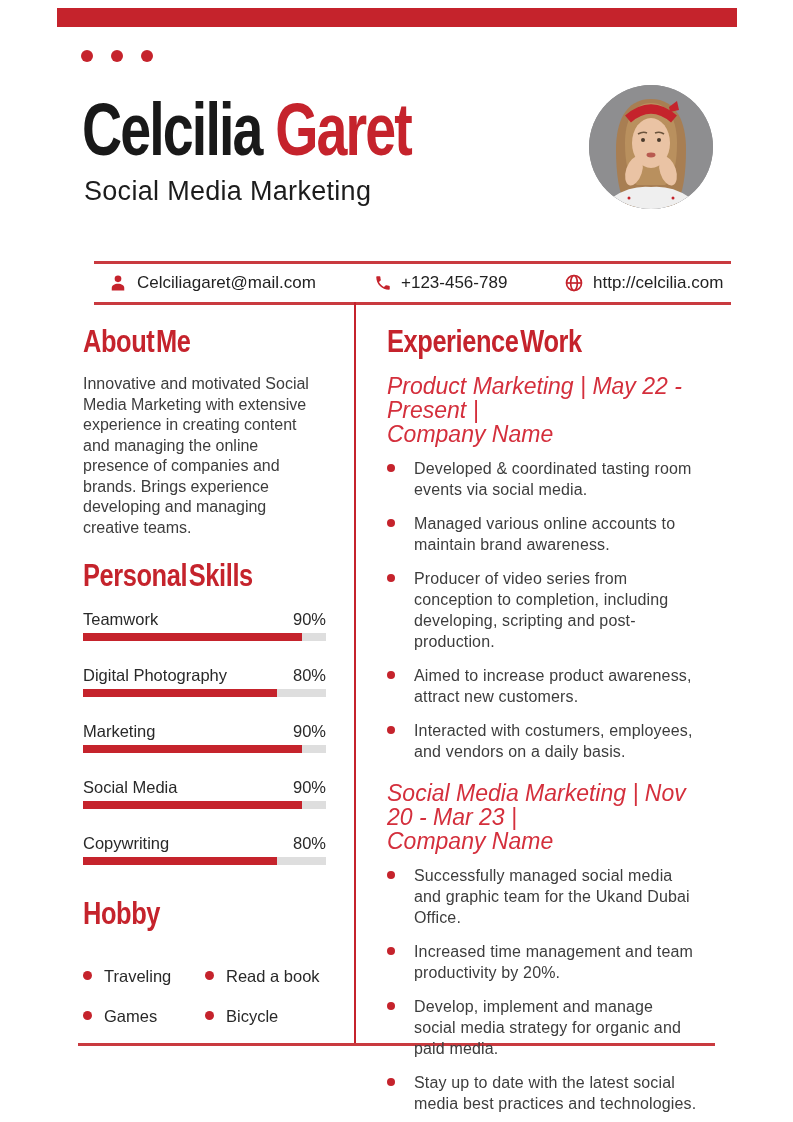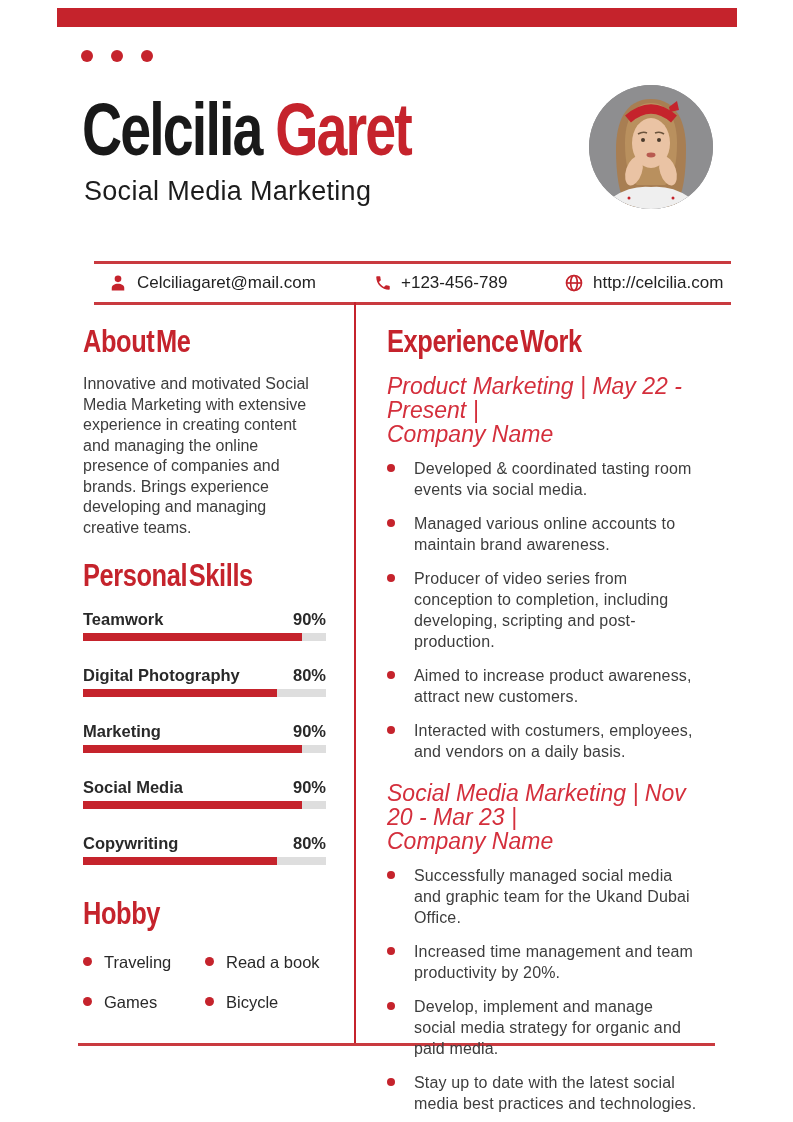--- a/index.html
+++ b/index.html
@@ -32,26 +32,26 @@
   .h2{margin:0;font-size:31px;line-height:1;font-weight:bold;color:#c5232c;
       letter-spacing:-.5px;word-spacing:-6px;white-space:nowrap;
       transform:scaleX(.82);transform-origin:left center;}
 
   .about{position:absolute;left:83px;top:326px;width:240px;}
   .about-text{margin:17px 0 0;font-size:16px;line-height:20.5px;color:#3d3d3d;}
 
   .skills{position:absolute;left:83px;top:560px;width:243px;}
   .skill-list{margin-top:18px;}
   .skill-row{margin-bottom:24px;}
-  .skill-head{display:flex;justify-content:space-between;font-size:16.5px;color:#292929;line-height:21px;font-weight:bold;}
+  .skill-head{display:flex;justify-content:space-between;font-size:16.5px;color:#292929;line-height:21px;}
   .skill-track{margin-top:3px;height:8px;background:#dedede;}
   .skill-fill{height:100%;background:#c5232c;}
 
   .hobby{position:absolute;left:83px;top:898px;width:262px;}
-  .hobby-grid{margin-top:22px;display:grid;grid-template-columns:122px auto;row-gap:18px;}
+  .hobby-grid{margin-top:36px;display:grid;grid-template-columns:122px auto;row-gap:18px;}
   .hobby-item{display:flex;gap:12px;font-size:16.5px;color:#292929;line-height:22px;}
   .dot{width:9px;height:9px;border-radius:50%;background:#c5232c;flex:none;margin-top:6px;}
 
   .col-right{position:absolute;left:387px;top:326px;width:328px;}
   .job-heading{margin:17px 0 0;font-size:23px;line-height:24px;font-style:italic;
                color:#d42f3c;white-space:pre-line;}
   .job-heading.second{margin-top:19px;}
   .bullets{list-style:none;margin:12px 0 0;padding:0;width:312px;}
   .bullets li{display:flex;gap:19px;margin-bottom:13px;font-size:16px;line-height:21px;
               color:#3d3d3d;letter-spacing:.15px;}

